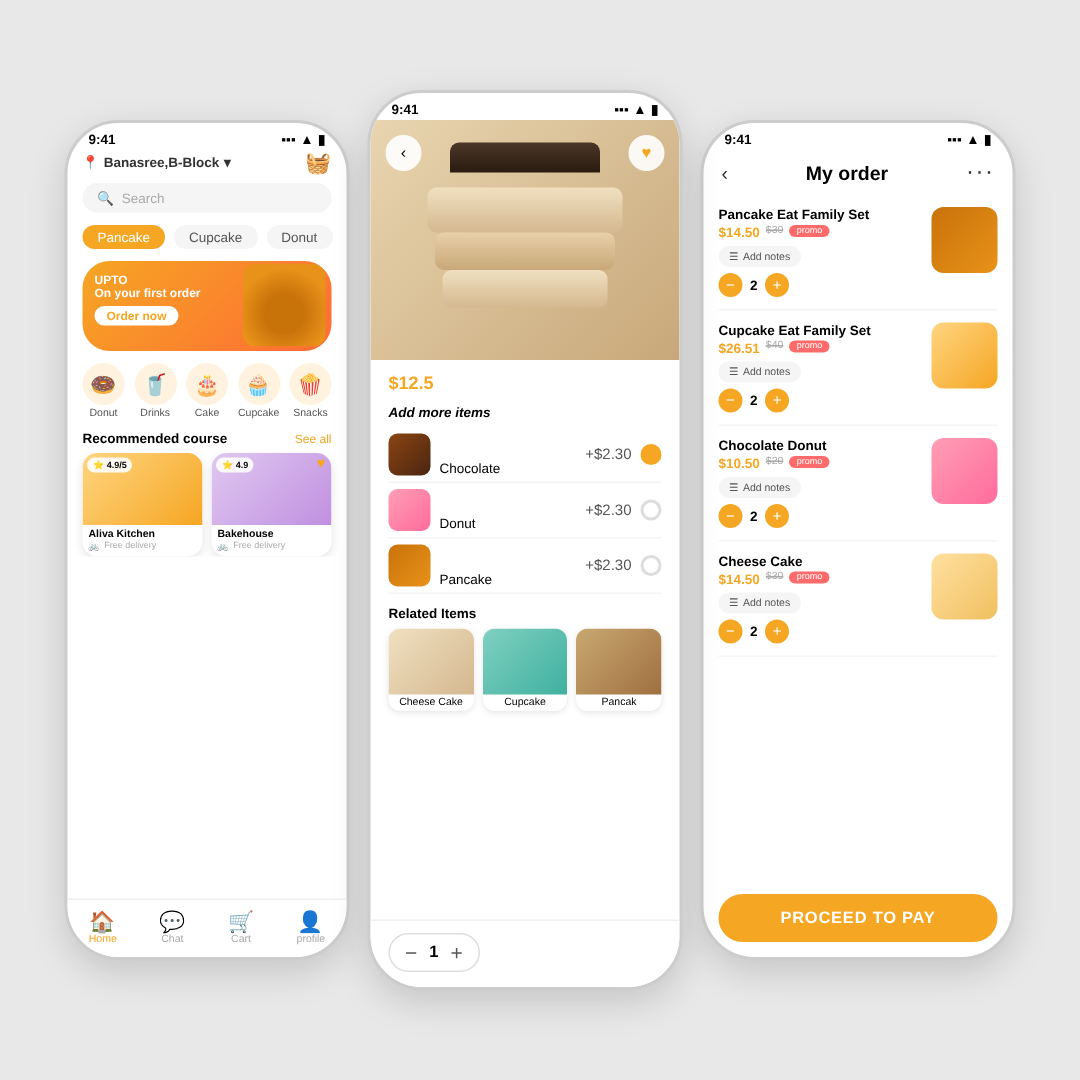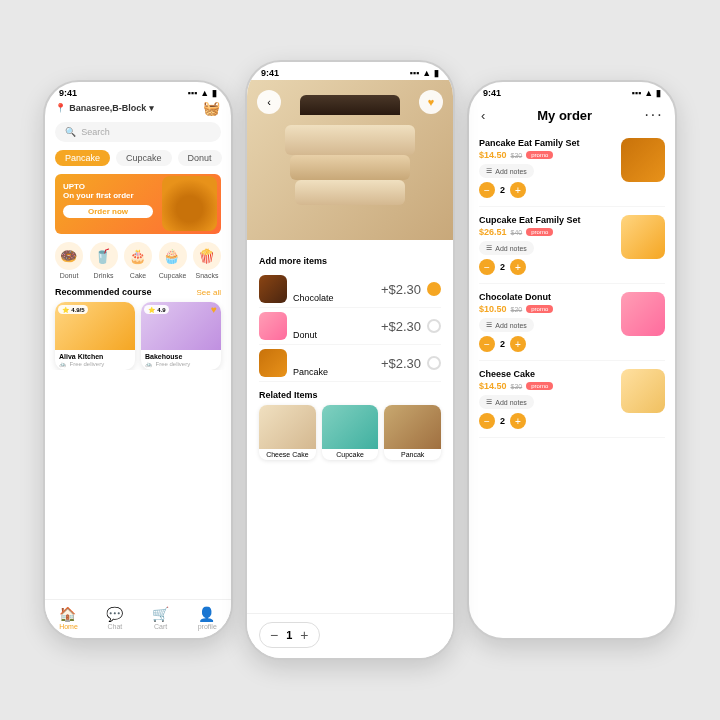--- a/index.html
+++ b/index.html
@@ -92,35 +92,35 @@
       border-radius: 16px;
       padding: 3px 10px;
       font-size: 9px;
       font-weight: 500;
     }
     .pill-active { background: #f5a623; color: #fff; }
     .pill-inactive { background: #f5f5f5; color: #555; }
 
     .banner {
       background: linear-gradient(135deg, #f5a623, #ff6b35);
-      border-radius: 6px;
+      border-radius: 18px;
       padding: 8px;
       margin-bottom: 8px;
       position: relative;
       height: 60px;
       overflow: hidden;
     }
     .banner-text { color: #fff; font-size: 8px; font-weight: 700; }
     .banner-title { font-size: 13px; font-weight: 800; color: #fff; }
     .banner-btn {
       background: #fff;
       color: #f5a623;
       border: none;
       border-radius: 8px;
-      padding: 2px 25px;
+      padding: 2px 8px;
       font-size: 8px;
       font-weight: 600;
       margin-top: 4px;
     }
     .banner-img {
       position: absolute;
       right: 4px;
       top: 2px;
       width: 55px;
       height: 55px;
@@ -282,37 +282,37 @@
     }
     .product-header {
       display: flex;
       justify-content: space-between;
       align-items: flex-start;
       margin-bottom: 2px;
     }
     .product-name { font-size: 13px; font-weight: 700; }
     .product-price { color: #f5a623; font-size: 12px; font-weight: 700; }
 
-    .add-more-title { font-size: 9px; font-weight: 700; margin: 8px 0 5px; }
+    .add-more-title { font-size: 9px; font-weight: 700; margin: 8px 0 5px; font-style: italic; }
     .addon-item {
       display: flex;
       align-items: center;
       justify-content: space-between;
       padding: 4px 0;
       border-bottom: 1px solid #f5f5f5;
     }
     .addon-left { display: flex; align-items: flex-end; gap: 6px; }
     .addon-thumb {
       width: 28px;
       height: 28px;
       border-radius: 6px;
       background: #f0d0a0;
     }
     .addon-name { font-size: 9px; font-weight: 500; }
-    .addon-price { font-size: 13px; color: #555; }
+    .addon-price { font-size: 10px; color: #555; }
     .addon-dot {
       width: 14px;
       height: 14px;
       border-radius: 50%;
       border: 2px solid #ddd;
     }
     .addon-dot.active { background: #f5a623; border-color: #f5a623; }
 
     .related-title { font-size: 9px; font-weight: 700; margin: 8px 0 5px; }
     .related-row { display: flex; gap: 6px; }
@@ -378,21 +378,21 @@
     }
     .order-item {
       display: flex;
       align-items: flex-start;
       gap: 8px;
       padding: 8px 0;
       border-bottom: 1px solid #f5f5f5;
     }
     .order-item-info { flex: 1; }
     .order-item-name { font-size: 9px; font-weight: 700; margin-bottom: 2px; }
-    .order-price-row { display: flex; align-items: center; gap: 4px; margin-bottom: 4px; }
+    .order-price-row { display: flex; align-items: flex-start; gap: 4px; margin-bottom: 4px; }
     .order-price { font-size: 9px; font-weight: 700; color: #f5a623; }
     .order-old-price { font-size: 7px; color: #aaa; text-decoration: line-through; }
     .promo-badge {
       background: #ff6b6b;
       color: #fff;
       font-size: 6px;
       padding: 1px 5px;
       border-radius: 8px;
     }
     .notes-btn {
@@ -600,20 +600,21 @@
         <div class="cake-l1 cake-layer"></div>
         <div class="cake-l2 cake-layer"></div>
         <div class="cake-l3 cake-layer"></div>
       </div>
     </div>
     <div class="hero-btn-back">‹</div>
     <div class="hero-btn-fav" style="color:#f5a623;">♥</div>
   </div>
 
   <div class="center-body">
+    <div class="product-price">$12.5</div>
 
     <div class="add-more-title">Add more items</div>
 
     <div class="addon-item">
       <div class="addon-left">
         <div class="addon-thumb bg-chocolate"></div>
         <span class="addon-name">Chocolate</span>
       </div>
       <div style="display:flex;align-items:center;gap:6px;">
         <span class="addon-price">+$2.30</span>
@@ -766,13 +767,14 @@
           <button class="oq-btn oq-minus">−</button>
           <span class="oq-val">2</span>
           <button class="oq-btn oq-plus">+</button>
         </div>
       </div>
       <div class="order-item-img bg-cheesecake"></div>
     </div>
 
   </div>
 
+  <button class="proceed-btn">PROCEED TO PAY</button>
 </div>
 
 </body></html>

